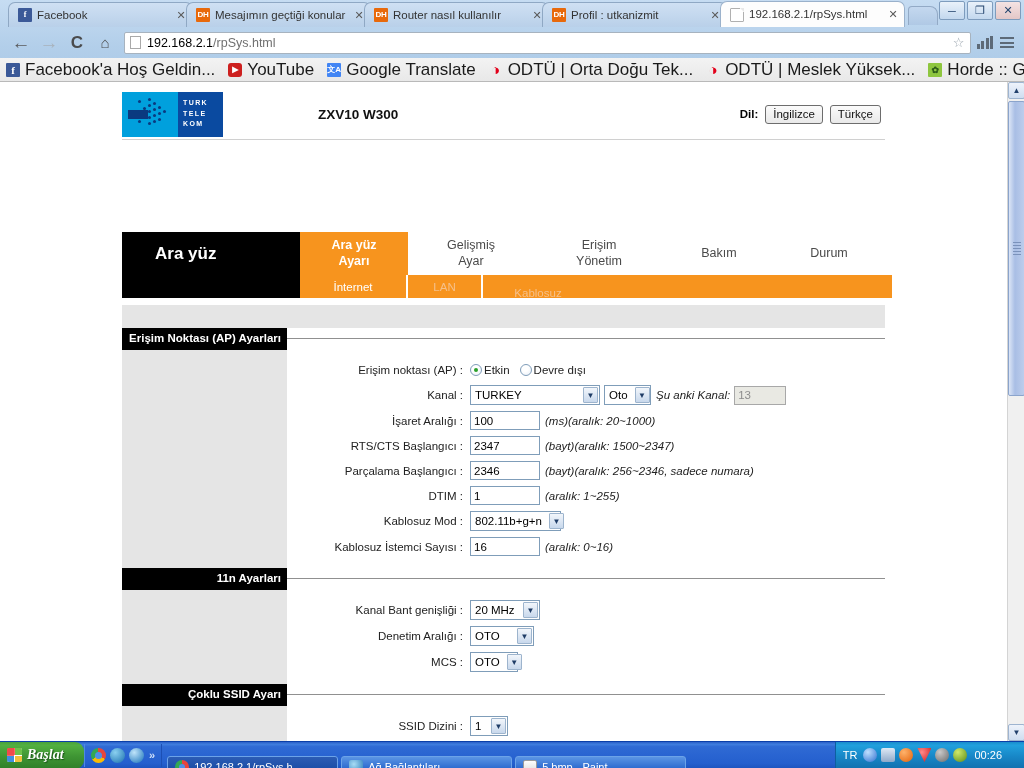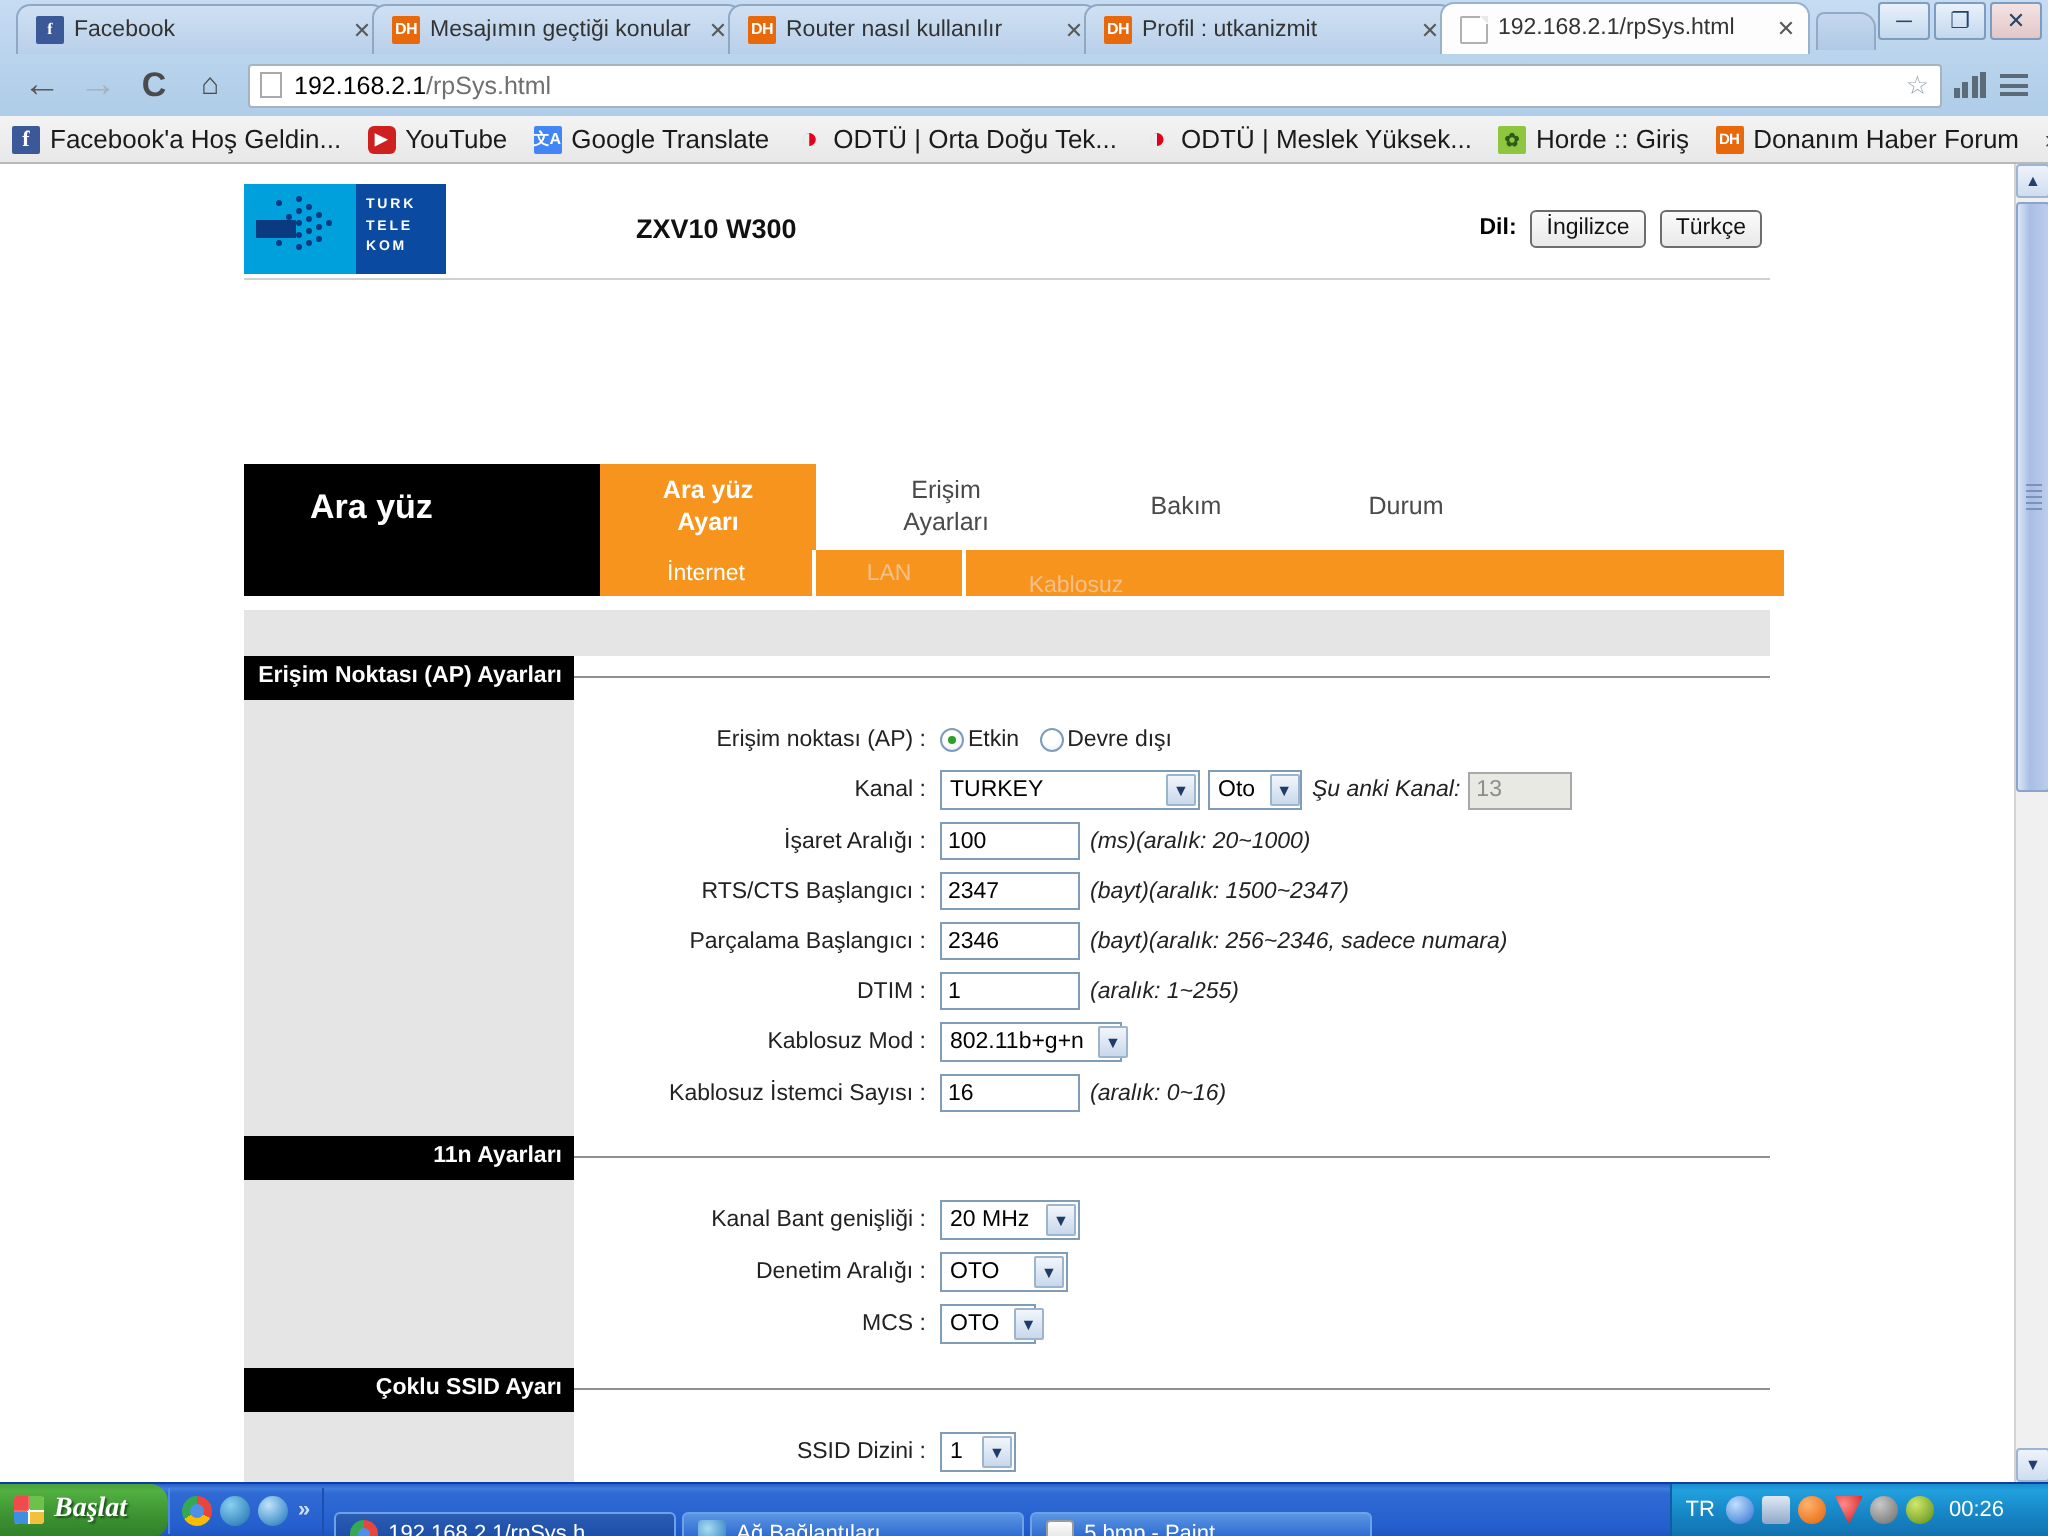--- a/index.html
+++ b/index.html
@@ -108,21 +108,21 @@
     width: 14px; height: 14px; margin-right: 5px; flex: 0 0 14px;
     display: flex; align-items: center; justify-content: center;
     font-size: 8px; font-weight: bold; color: #fff; border-radius: 1px;
   }
   .bmi.fb { background: #3b5998; font-family:"Liberation Serif",serif; font-size: 11px; }
   .bmi.yt { background: #cd201f; border-radius: 3px; font-size: 8px; }
   .bmi.gt { background: #4285f4; font-size: 8px; }
   .bmi.odtu { background: transparent; color: #e2001a; font-size: 15px; }
   .bmi.horde { background: #8ec63f; color:#2d5c1a; font-size: 9px; }
   .bmi.dh { background: #e8690b; font-size: 7.5px; letter-spacing: -0.3px; }
-  .bm .bmt { font-size: 13px; color: #1a1a1a; white-space: nowrap; }
+  .bm .bmt { font-size: 17px; color: #1a1a1a; white-space: nowrap; }
   .bm-overflow { margin-left: auto; font-size: 13px; color: #444; padding-right: 4px; }
 
   
   .viewport {
     position: absolute; left: 0; top: 82px; width: 1024px; height: 659px;
     background: #ffffff; overflow: hidden; border-radius: 19px;
   }
   .page { position: absolute; left: 0; top: 0; width: 1007px; height: 659px; }
 
   
@@ -488,22 +488,25 @@
           <span class="lang-btn">Türkçe</span>
         </div>
       </div>
 
       <div class="nav-wrap">
         <div class="nav-row">
           <div class="nav-brand">Ara yüz</div>
           <div class="nav-tab active" style="width:108px;">
             <div><span>Ara yüz</span><br><span>Ayarı</span></div>
           </div>
+          <div class="nav-tab" style="width:126px;">
+            <div><span>Gelişmiş</span><br><span>Ayar</span></div>
+          </div>
           <div class="nav-tab" style="width:130px;">
-            <div><span>Erişim</span><br><span>Ayarları</span></div>
+            <div><span>Erişim</span><br><span>Yönetim</span></div>
           </div>
           <div class="nav-tab" style="width:110px;">
             <div><span>Bakım</span></div>
           </div>
           <div class="nav-tab" style="width:110px;">
             <div><span>Durum</span></div>
           </div>
         </div>
         <div class="sub-row">
           <div class="sub-spacer"></div>

